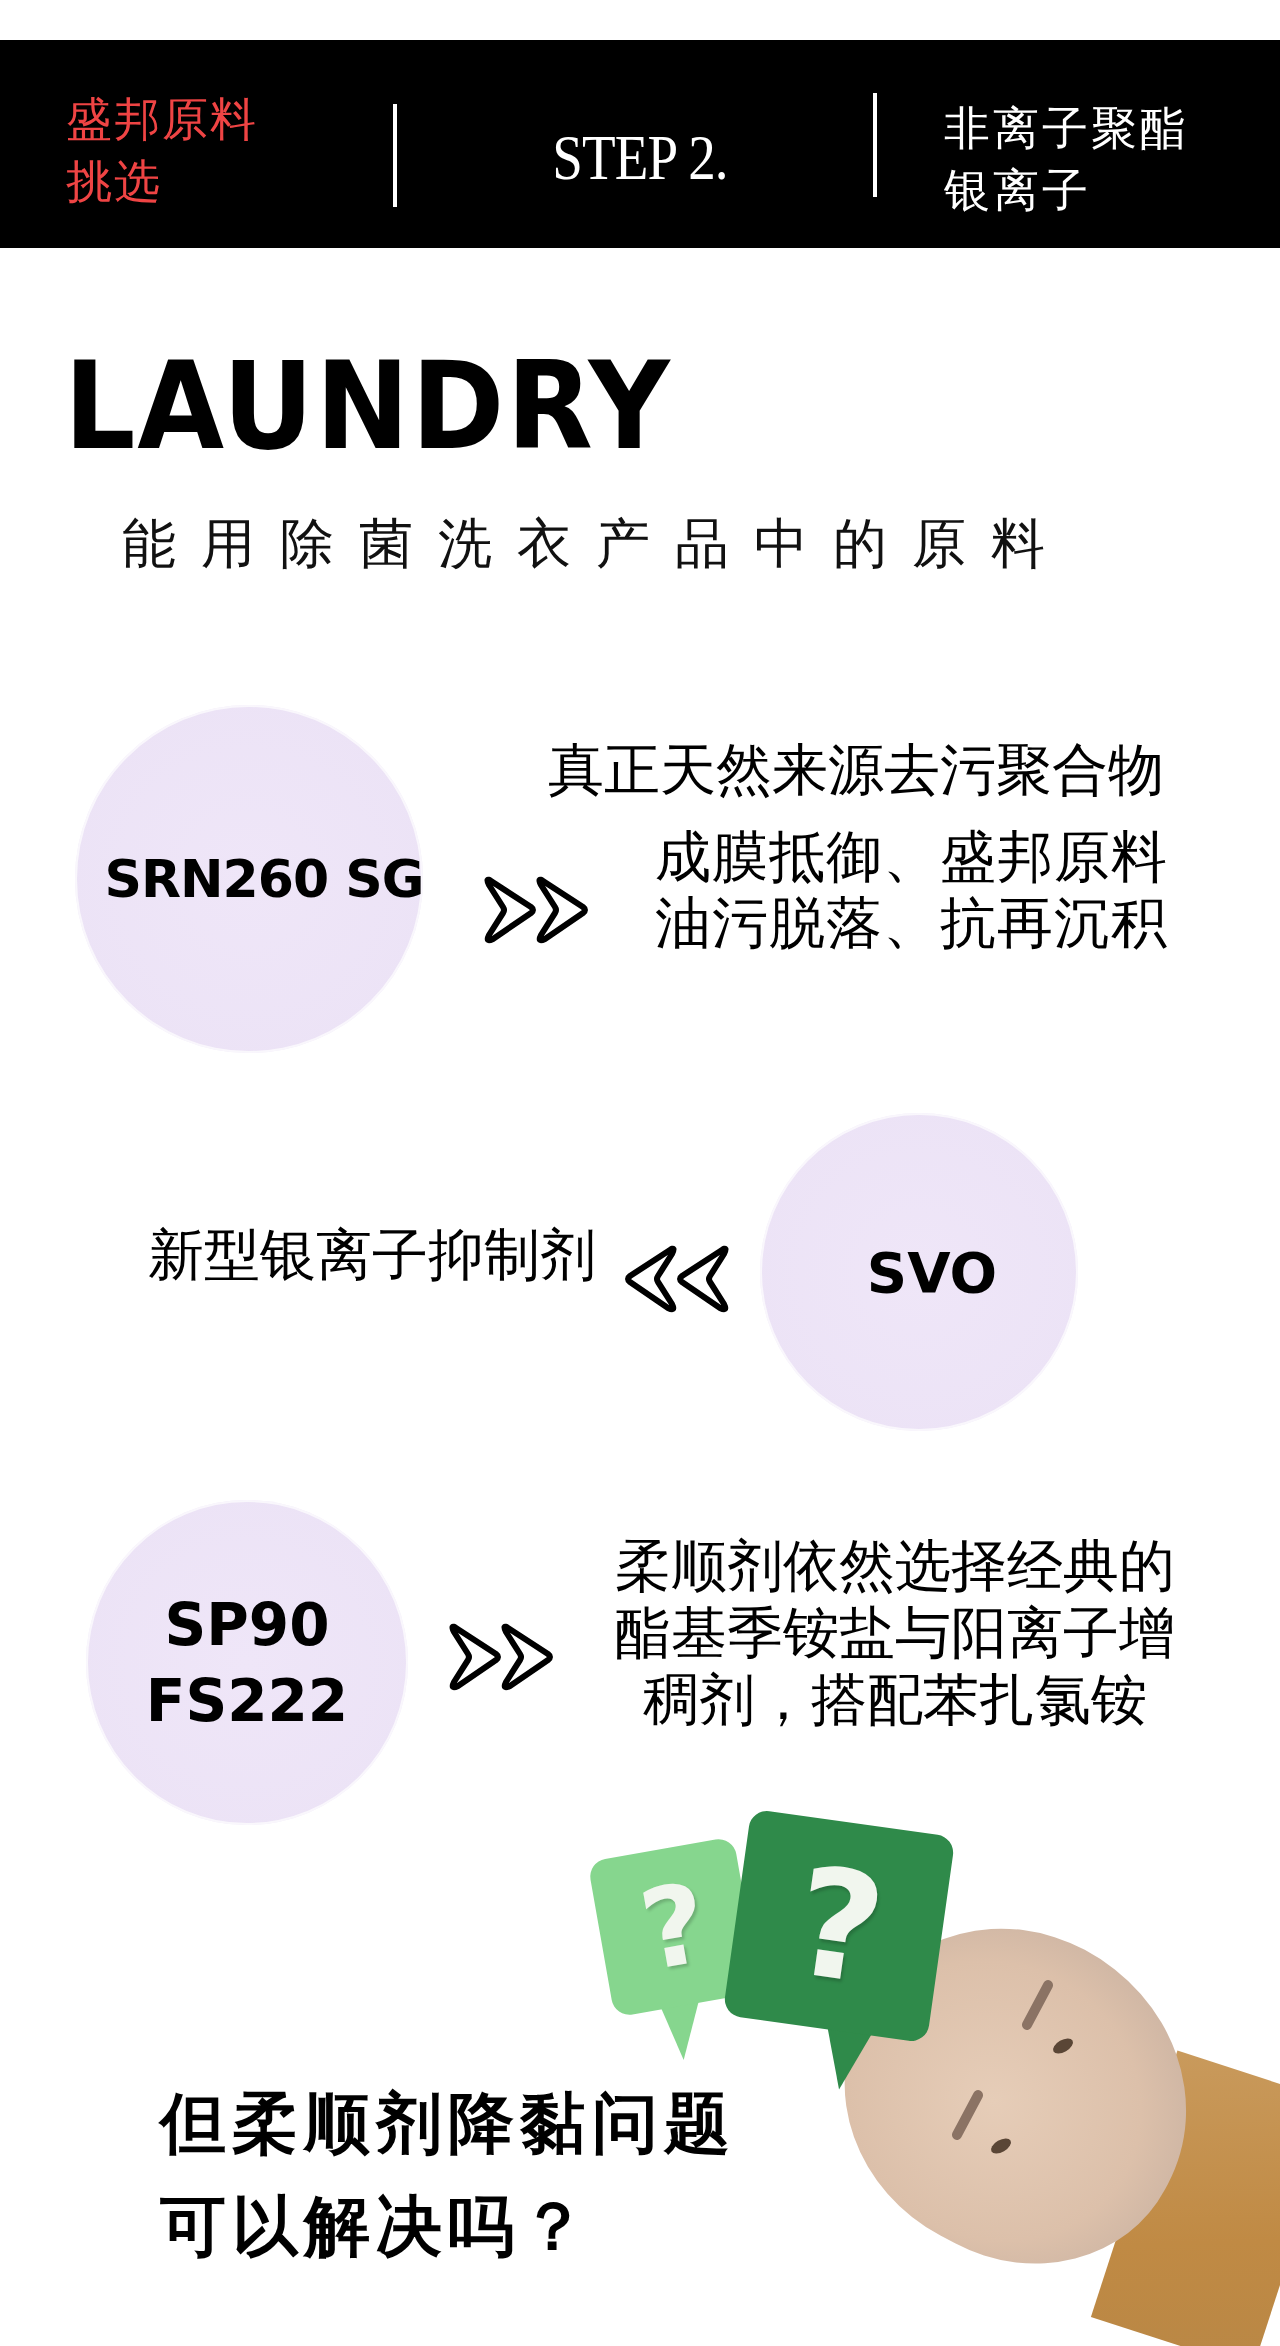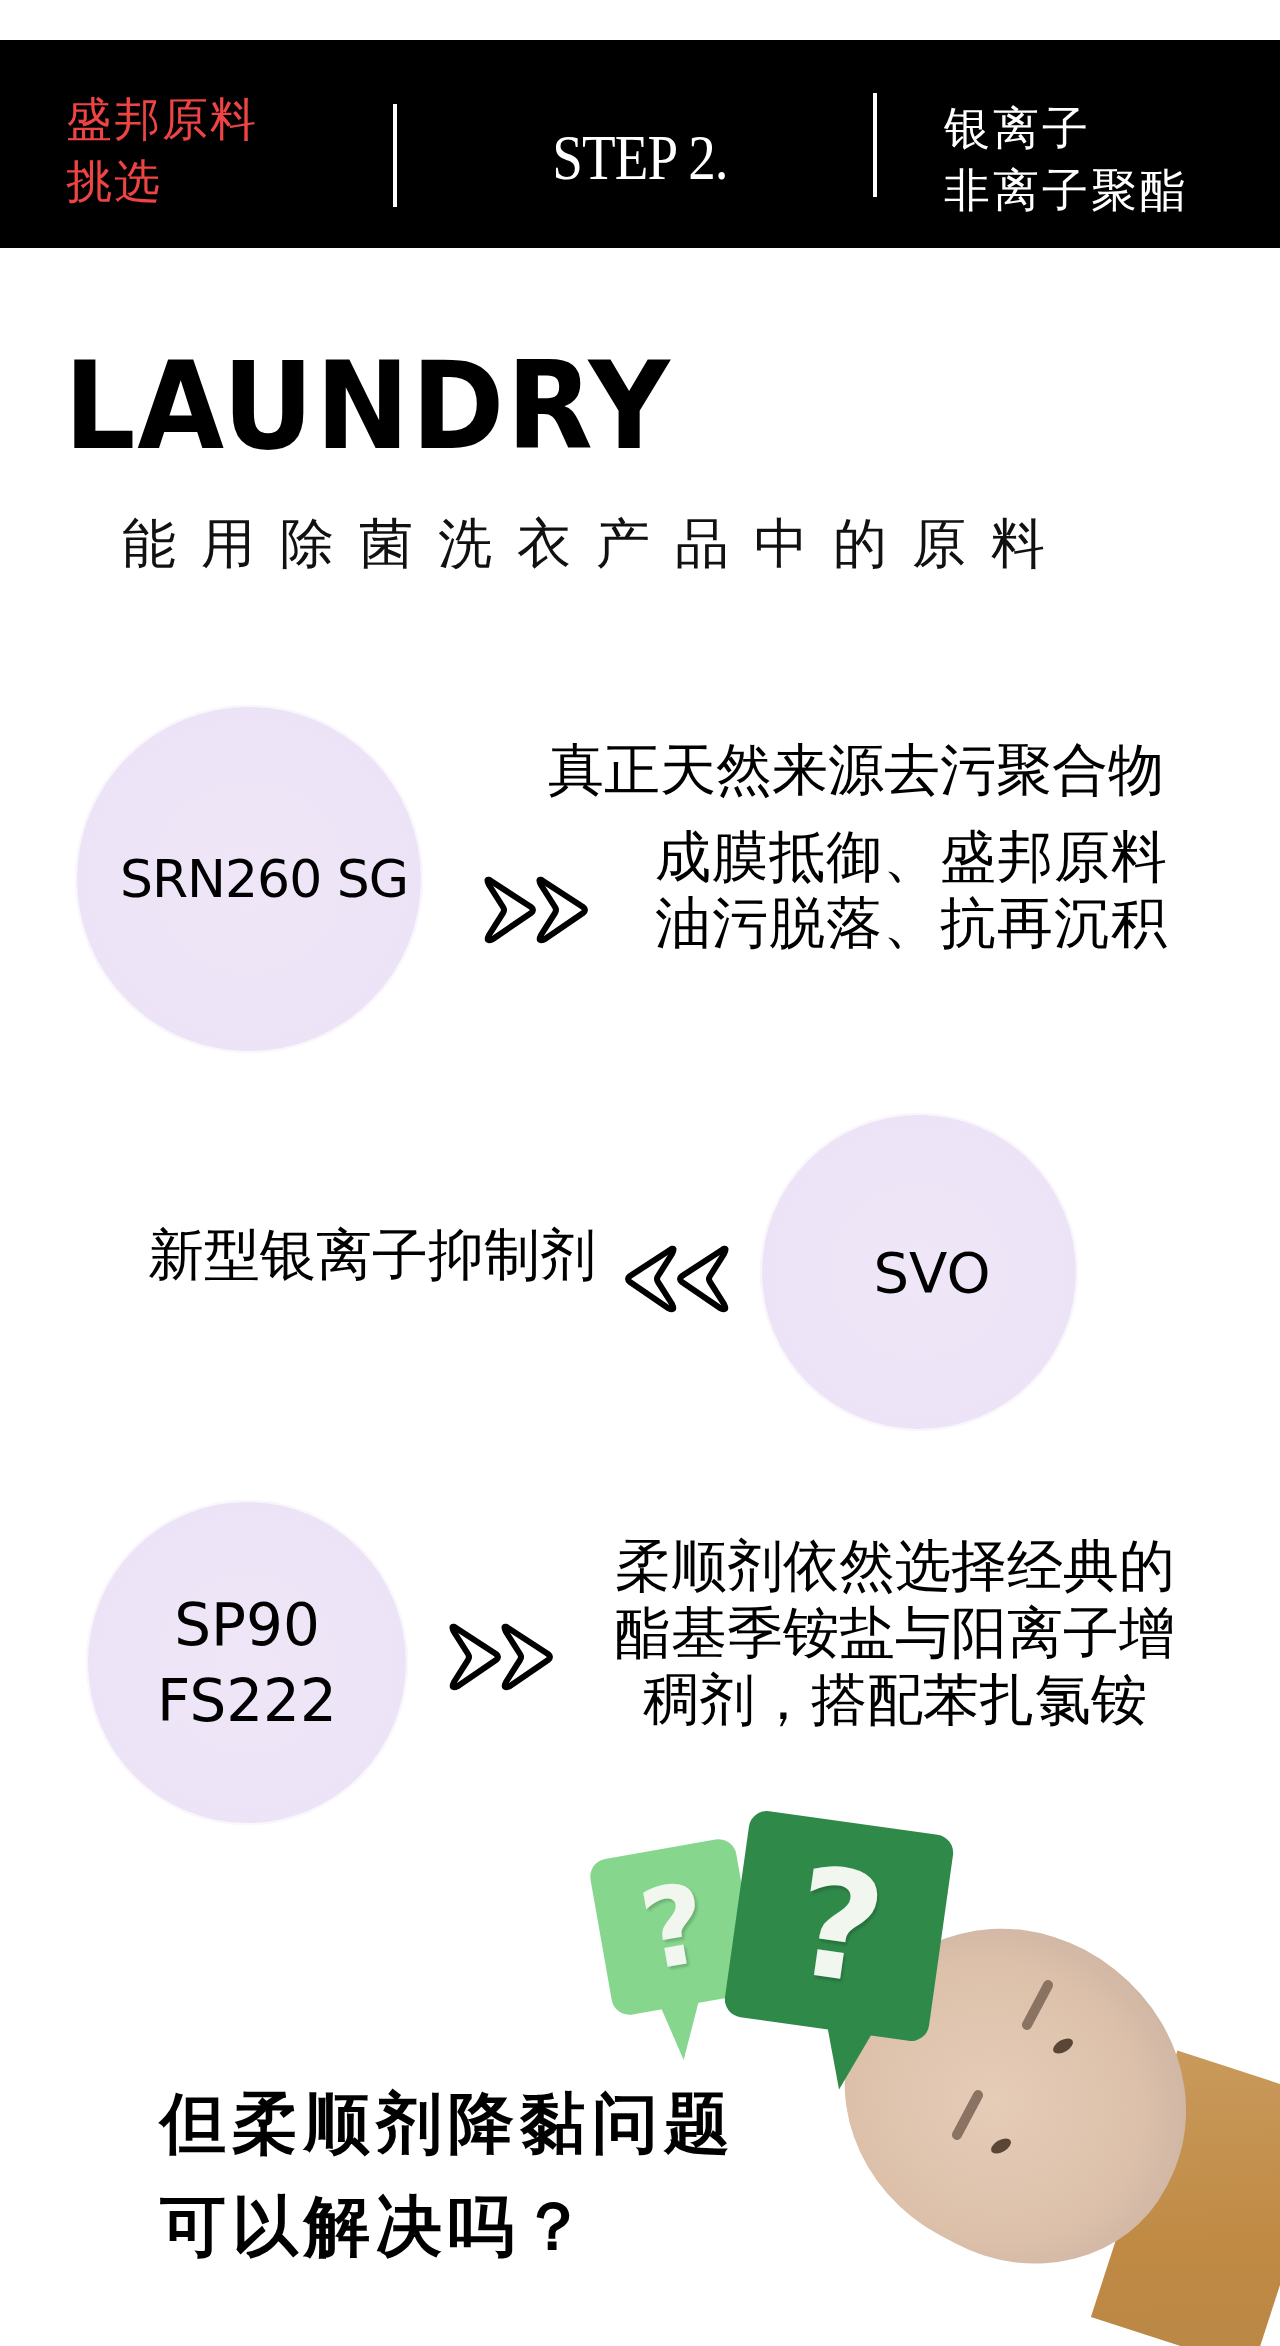--- a/index.html
+++ b/index.html
@@ -23,21 +23,21 @@
   .title { left: 64px; top: 338px; font-family: "DejaVu Sans", sans-serif; font-weight: bold;
            font-size: 122px; line-height: 136px; letter-spacing: 2px; transform: scaleX(0.92); transform-origin: left center; }
   .subtitle { left: 122px; top: 508px; font-family: "DejaVu Serif", "Liberation Serif", serif;
               font-size: 54px; line-height: 72px; letter-spacing: 25px; color: #111; }
 
   
   .circle { border-radius: 50%;
     background: radial-gradient(circle at 50% 50%, #efe6f8 0%, #ece3f6 78%, #e8e2f4 86%, #d4f2ea 90%, #e8d7f6 93%, #c890e6 97%, #e6a8f0 99%, rgba(255,255,255,0) 100%);
     box-shadow: inset 0 0 0 2px rgba(255,255,255,0.7);
     display: flex; align-items: center; justify-content: center; text-align: center;
-    font-family: "DejaVu Sans", sans-serif; font-weight: normal; color: #000; }
+    font-family: "DejaVu Sans", sans-serif; font-weight: bold; color: #000; }
   .c1 { left: 75px; top: 705px; width: 348px; height: 348px; font-size: 52px; letter-spacing: -1px; }
   .c1 .lbl { margin-left: 30px; white-space: nowrap; }
   .c2 { left: 760px; top: 1113px; width: 318px; height: 318px; font-size: 56px; }
   .c2 .lbl { margin-left: 26px; }
   .c3 { left: 86px; top: 1500px; width: 322px; height: 325px; font-size: 58px; line-height: 76px; }
 
   
   .chev { width: 110px; height: 74px; }
 
   
@@ -77,22 +77,22 @@
 
 <div class="abs header"></div>
 <div class="abs hdr-left">
   <span>盛邦原料</span>
   <span>挑选</span>
 </div>
 <div class="abs divider div1"></div>
 <div class="abs hdr-step">STEP 2.</div>
 <div class="abs divider div2"></div>
 <div class="abs hdr-right">
+  <span>非离子聚酯</span>
   <span>银离子</span>
-  <span>非离子聚酯</span>
 </div>
 
 <div class="abs title">LAUNDRY</div>
 <div class="abs subtitle">能用除菌洗衣产品中的原料</div>
 
 <div class="abs circle c1">
   <span class="lbl">SRN260 SG</span>
 </div>
 <svg class="abs chev" style="left:481px; top:873px;" viewBox="0 0 110 74">
   <path d="M10 8 Q4 4 8 12 L22 34 Q24 37 22 40 L8 62 Q4 70 12 66 L50 40 Q54 37 50 34 Z" fill="none" stroke="#000" stroke-width="6" stroke-linejoin="round"></path>

